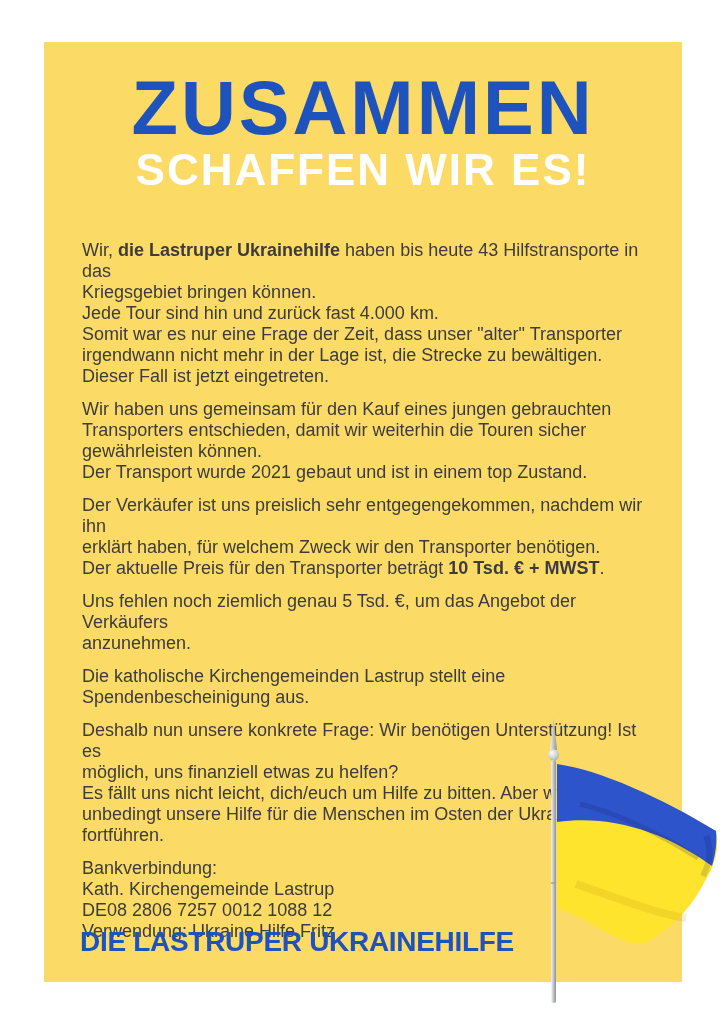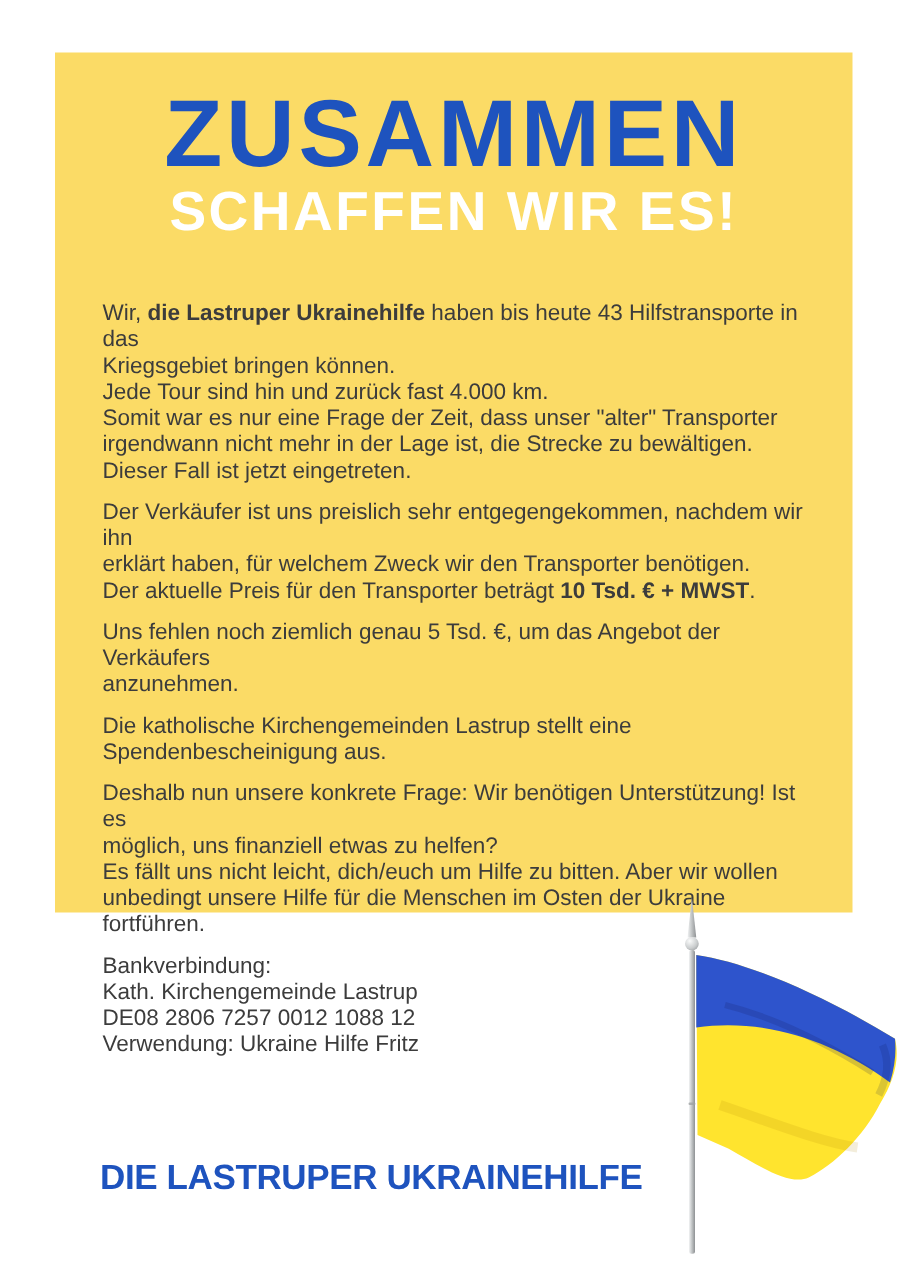--- a/index.html
+++ b/index.html
@@ -16,21 +16,21 @@
   body {
     width: 724px; height: 1024px;
     background: var(--background-white);
     position: relative;
     overflow: hidden;
     font-family: "Liberation Sans", sans-serif;
   }
   .card {
     position: absolute;
     left: 44px; top: 42px;
-    width: 638px; height: 688px;
+    width: 638px; height: 940px;
     background: var(--card-yellow);
   }
   .title {
     position: absolute;
     top: 28px; left: 0; right: 0;
     margin: 0;
     text-align: center;
     font-size: 76px;
     font-weight: 800;
     letter-spacing: 3px;
@@ -95,20 +95,24 @@
 
     <h2 class="subtitle">SCHAFFEN WIR ES!</h2>
 
     <div class="body-text">
         <p class="para"><span>Wir, </span><b>die Lastruper Ukrainehilfe</b><span> haben bis heute 43 Hilfstransporte in das
 Kriegsgebiet bringen können.
 Jede Tour sind hin und zurück fast 4.000 km.
 Somit war es nur eine Frage der Zeit, dass unser "alter" Transporter
 irgendwann nicht mehr in der Lage ist, die Strecke zu bewältigen.
 Dieser Fall ist jetzt eingetreten.</span></p>
+        <p class="para"><span>Wir haben uns gemeinsam für den Kauf eines jungen gebrauchten
+Transporters entschieden, damit wir weiterhin die Touren sicher
+gewährleisten können.
+Der Transport wurde 2021 gebaut und ist in einem top Zustand.</span></p>
         <p class="para"><span>Der Verkäufer ist uns preislich sehr entgegengekommen, nachdem wir ihn
 erklärt haben, für welchem Zweck wir den Transporter benötigen.
 Der aktuelle Preis für den Transporter beträgt  </span><b>10 Tsd. € + MWST</b><span>.</span></p>
         <p class="para"><span>Uns fehlen noch ziemlich genau 5 Tsd. €, um das Angebot der Verkäufers
 anzunehmen.</span></p>
         <p class="para"><span>Die katholische Kirchengemeinden Lastrup stellt eine
 Spendenbescheinigung aus.</span></p>
         <p class="para"><span>Deshalb nun unsere konkrete Frage: Wir benötigen Unterstützung! Ist es
 möglich, uns finanziell etwas zu helfen?
 Es fällt uns nicht leicht, dich/euch um Hilfe zu bitten. Aber wir wollen

